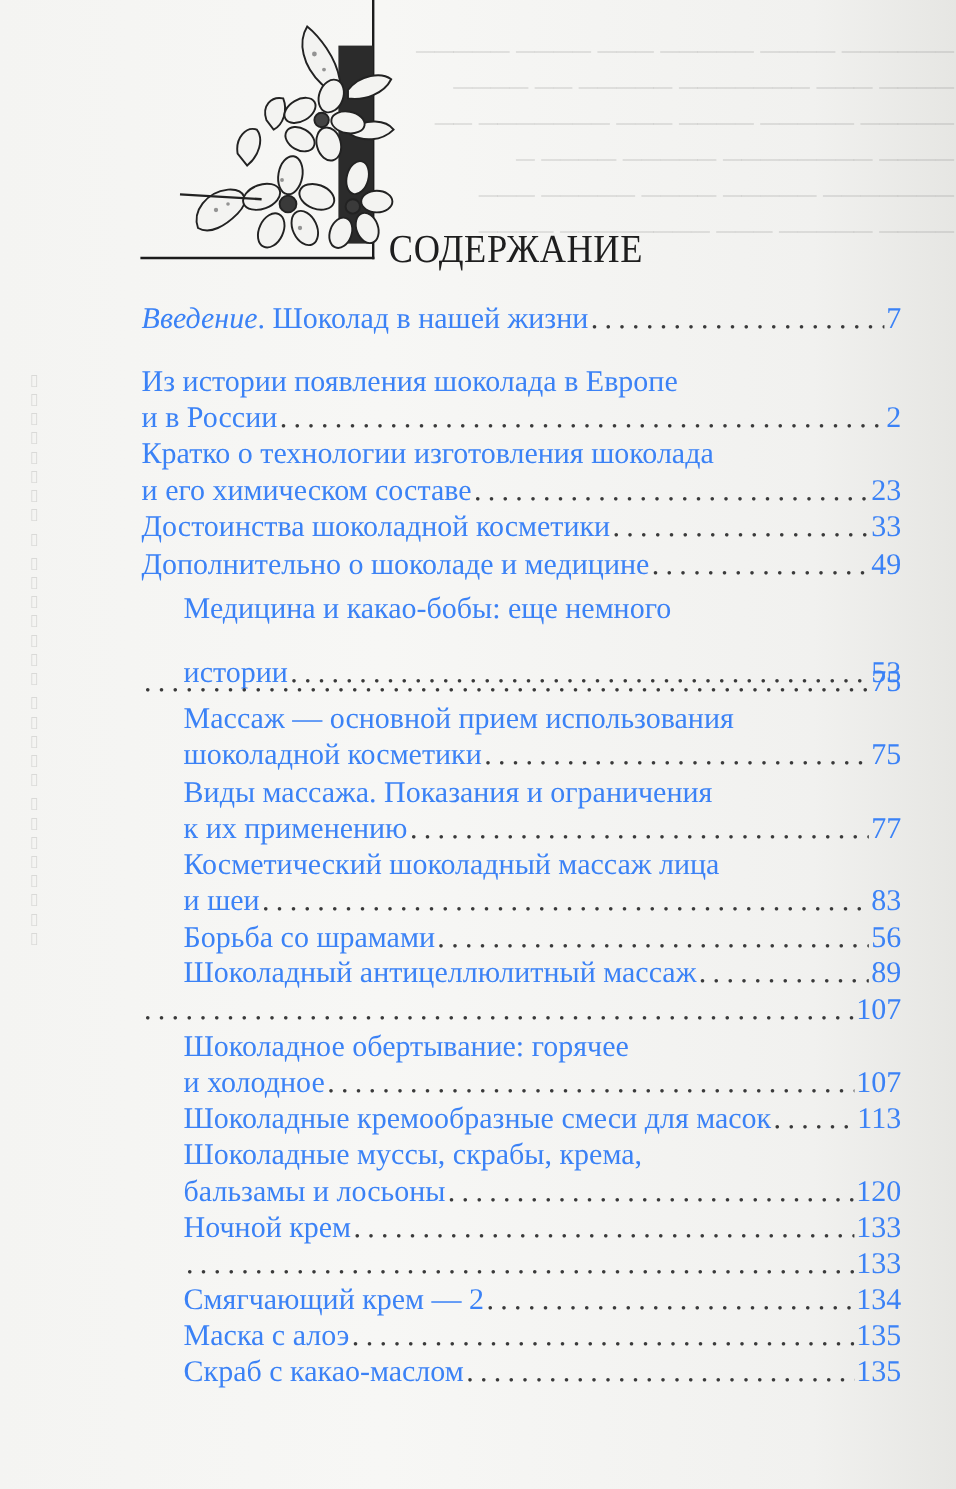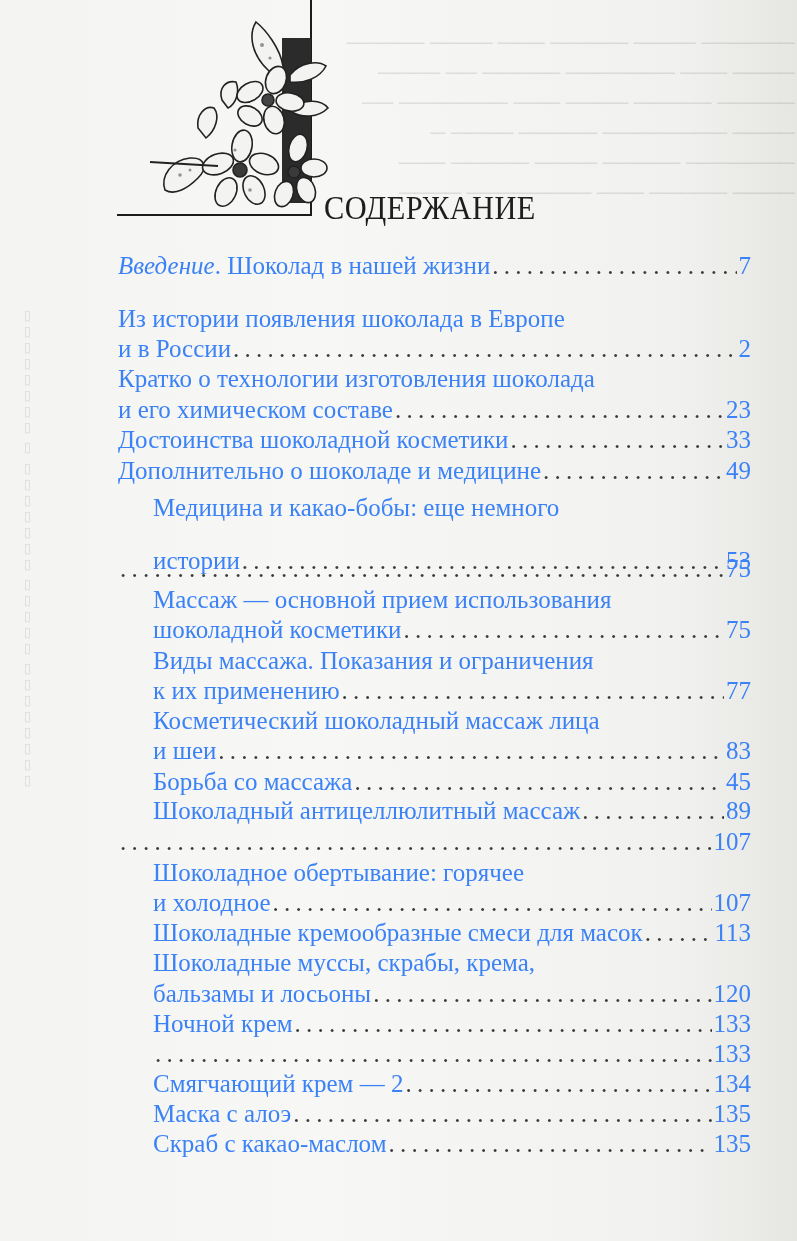--- a/index.html
+++ b/index.html
@@ -198,23 +198,23 @@
     <div class="row lvl1" style="top:707px">
       <span class="label">Косметический шоколадный массаж лица</span>
     </div>
     <div class="row lvl1" style="top:737px">
       <span class="label">и шеи</span>
       <span class="dots"></span>
       <span class="page-num">83</span>
     </div>
 
     <div class="row lvl1" style="top:768px">
-      <span class="label">Борьба со массажа</span>
-      <span class="dots"></span>
-      <span class="page-num">45</span>
+      <span class="label">Борьба со шрамами</span>
+      <span class="dots"></span>
+      <span class="page-num">56</span>
     </div>
 
     <div class="row lvl1" style="top:797px">
       <span class="label">Шоколадный антицеллюлитный массаж</span>
       <span class="dots"></span>
       <span class="page-num">89</span>
     </div>
 
     <div class="row lvl0" style="top:828px">
       <span class="dots"></span>

